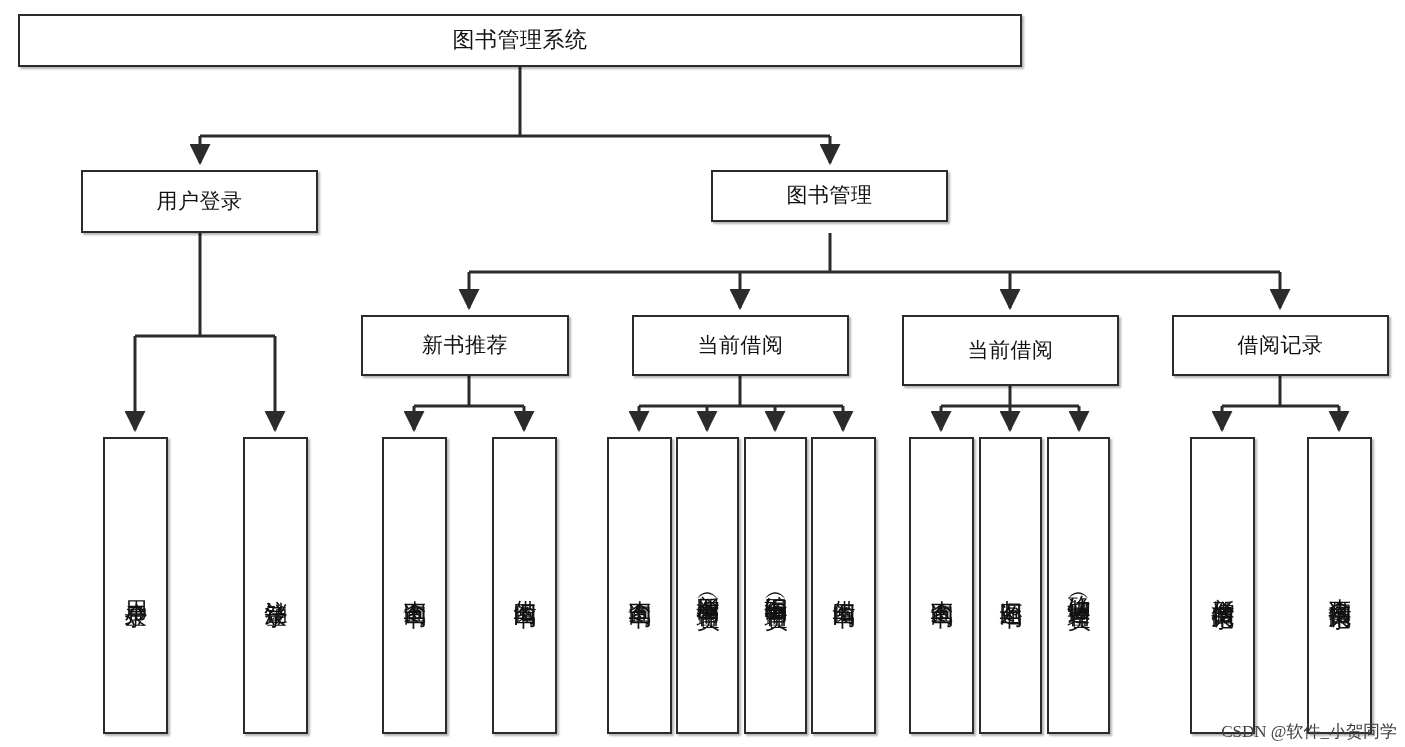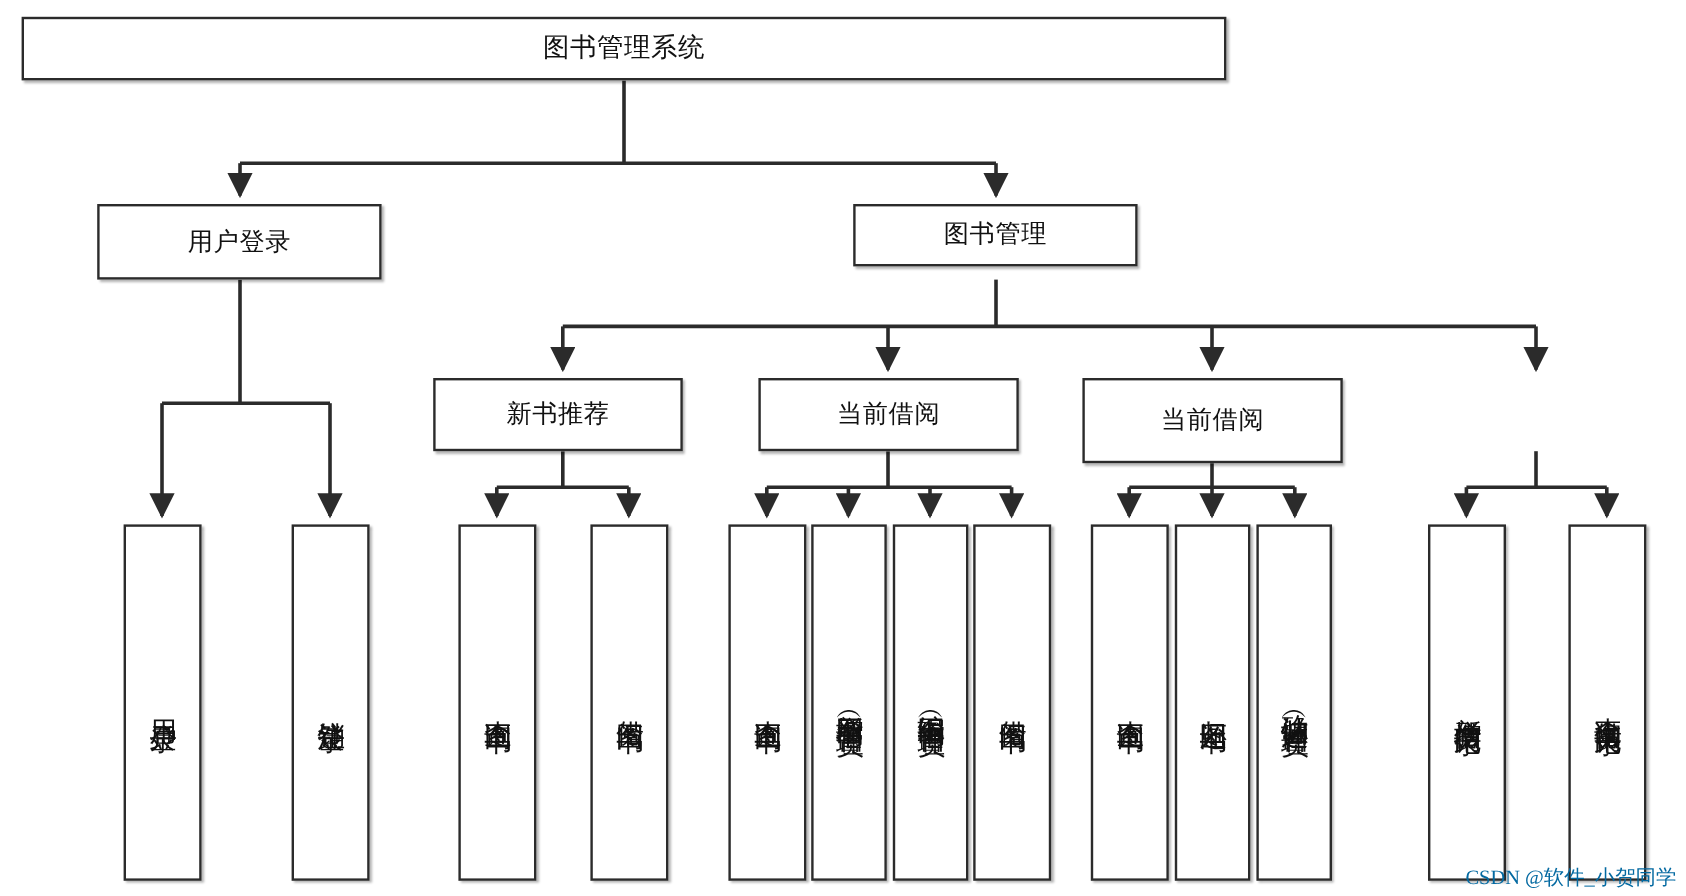--- a/index.html
+++ b/index.html
@@ -66,21 +66,21 @@
     line-height: 1.05;
     letter-spacing: 2px;
     white-space: nowrap;
     max-height: 100%;
   }
   .watermark {
     position: absolute;
     right: 8px;
     bottom: 4px;
     font-size: 17px;
-    color: #0369a1;
+    color: #404040;
     white-space: nowrap;
     z-index: 3;
   }
 </style>
 </head>
 <body>
 
 <div id="canvas">
 
   <svg id="wires" viewBox="0 0 1405 747" xmlns="http://www.w3.org/2000/svg">
@@ -146,20 +146,23 @@
 
   <div class="node horiz" style="left:361px; top:315px; width:208px; height:61px;">
     <span class="node-label">新书推荐</span>
   </div>
   <div class="node horiz" style="left:632px; top:315px; width:217px; height:61px;">
     <span class="node-label">当前借阅</span>
   </div>
   <div class="node horiz" style="left:902px; top:315px; width:217px; height:71px;">
     <span class="node-label">当前借阅</span>
   </div>
+  <div class="node horiz" style="left:1172px; top:315px; width:217px; height:61px;">
+    <span class="node-label">借阅记录</span>
+  </div>
 
   <div class="node vert" style="left:103px; top:437px; width:65px; height:297px;">
     <span class="node-label">用户登录</span>
   </div>
   <div class="node vert" style="left:243px; top:437px; width:65px; height:297px;">
     <span class="node-label">注销登录</span>
   </div>
 
   <div class="node vert" style="left:382px; top:437px; width:65px; height:297px;">
     <span class="node-label">查询图书</span>

